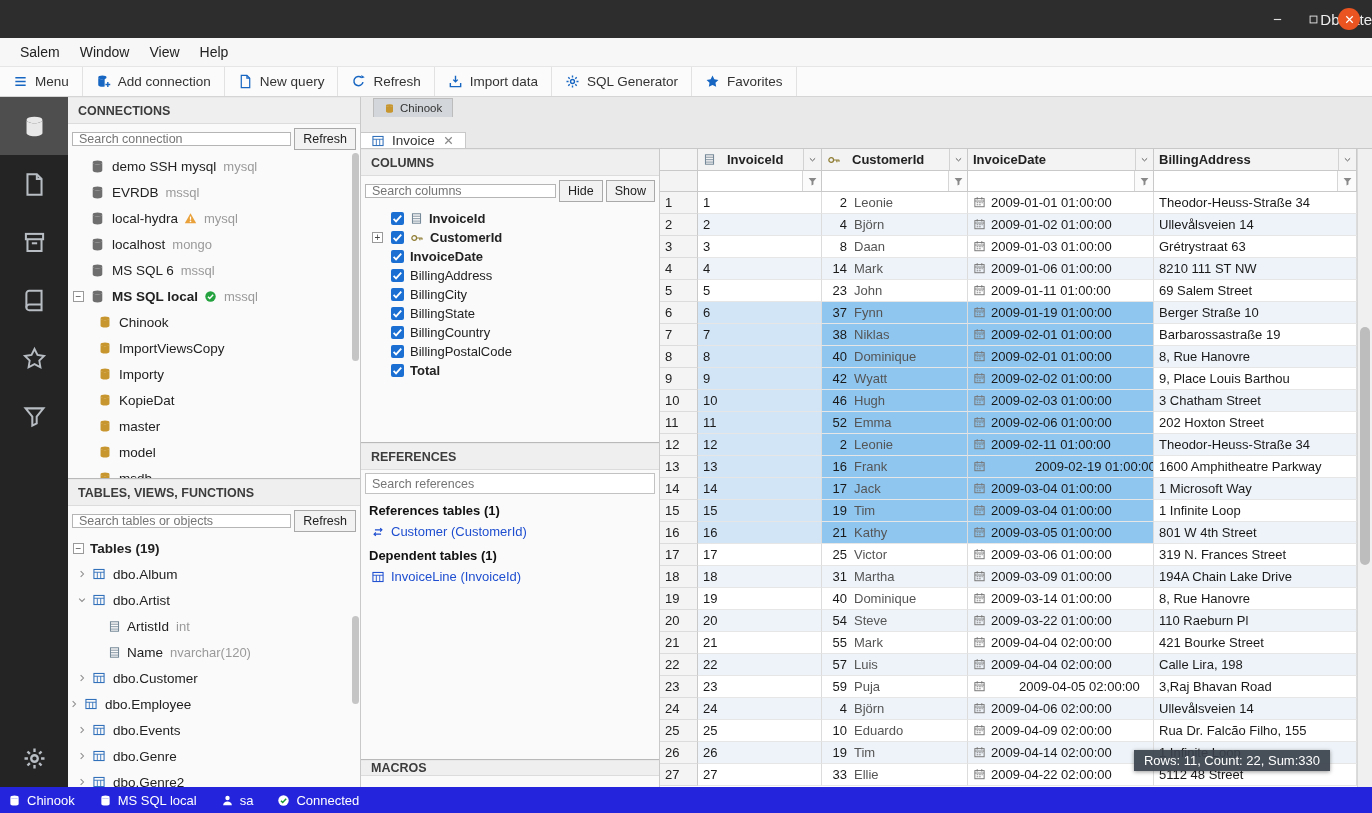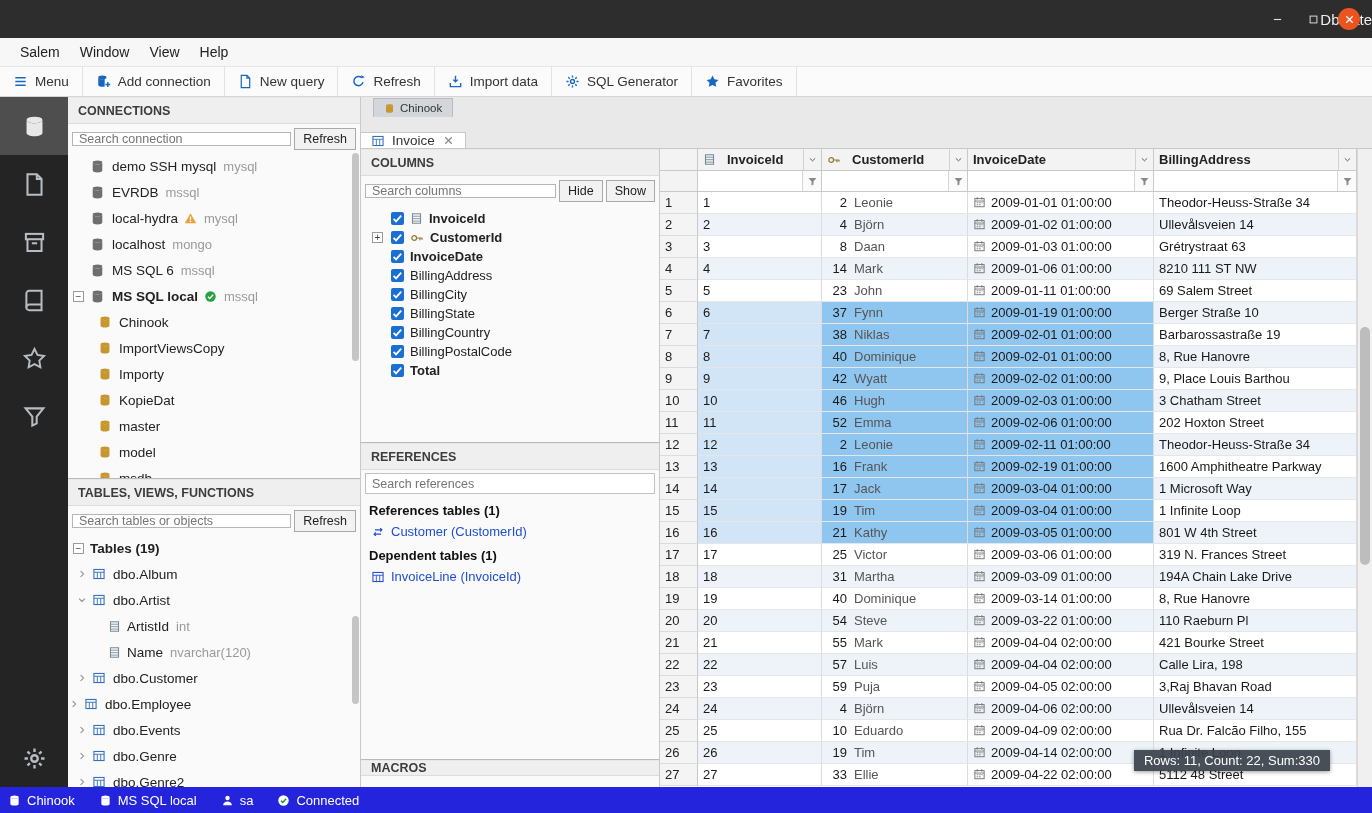--- a/index.html
+++ b/index.html
@@ -1043,21 +1043,21 @@
                 </div>
                 <div class="cell alt" style="flex: 1 1 0%;">Theodor-Heuss-Straße 34</div>
               </div>
               <div class="g-row">
                 <div class="rn">13</div>
                 <div class="cell rowhl" style="flex: 0 0 124px;">13</div>
                 <div class="cell sel" style="flex: 0 0 146px;">
                   <span class="fknum">16</span>
                   <span class="fkname">Frank</span>
                 </div>
-                <div class="cell sel" style="flex: 0 0 186px;">
+                <div class="cell sel" style="flex: 0 0 186px; gap: 44px;">
                   <span class="icon cal-ic">
                     <svg viewBox="0 0 16 16" xmlns="http://www.w3.org/2000/svg">
                       <rect x="2.3" y="3.2" width="11.4" height="10" fill="none" stroke="currentColor" stroke-width="1.2"></rect>
                       <path d="M2.3 6.2h11.4" stroke="currentColor" stroke-width="1.1"></path>
                       <path d="M5.2 1.6v2.6M10.8 1.6v2.6" stroke="currentColor" stroke-width="1.3"></path>
                       <path d="M4.5 8.3h2M7.5 8.3h2M10.5 8.3h1.5M4.5 10.8h2M7.5 10.8h2" stroke="currentColor" stroke-width="1.1"></path>
                     </svg>
                   </span>
                   <span class="dateval">2009-02-19 01:00:00</span>
                 </div>
@@ -1243,21 +1243,21 @@
                 </div>
                 <div class="cell alt" style="flex: 1 1 0%;">Calle Lira, 198</div>
               </div>
               <div class="g-row">
                 <div class="rn">23</div>
                 <div class="cell" style="flex: 0 0 124px;">23</div>
                 <div class="cell" style="flex: 0 0 146px;">
                   <span class="fknum">59</span>
                   <span class="fkname">Puja</span>
                 </div>
-                <div class="cell" style="flex: 0 0 186px;">
+                <div class="cell" style="flex: 0 0 186px; gap: 28px;">
                   <span class="icon cal-ic">
                     <svg viewBox="0 0 16 16" xmlns="http://www.w3.org/2000/svg">
                       <rect x="2.3" y="3.2" width="11.4" height="10" fill="none" stroke="currentColor" stroke-width="1.2"></rect>
                       <path d="M2.3 6.2h11.4" stroke="currentColor" stroke-width="1.1"></path>
                       <path d="M5.2 1.6v2.6M10.8 1.6v2.6" stroke="currentColor" stroke-width="1.3"></path>
                       <path d="M4.5 8.3h2M7.5 8.3h2M10.5 8.3h1.5M4.5 10.8h2M7.5 10.8h2" stroke="currentColor" stroke-width="1.1"></path>
                     </svg>
                   </span>
                   <span class="dateval">2009-04-05 02:00:00</span>
                 </div>

